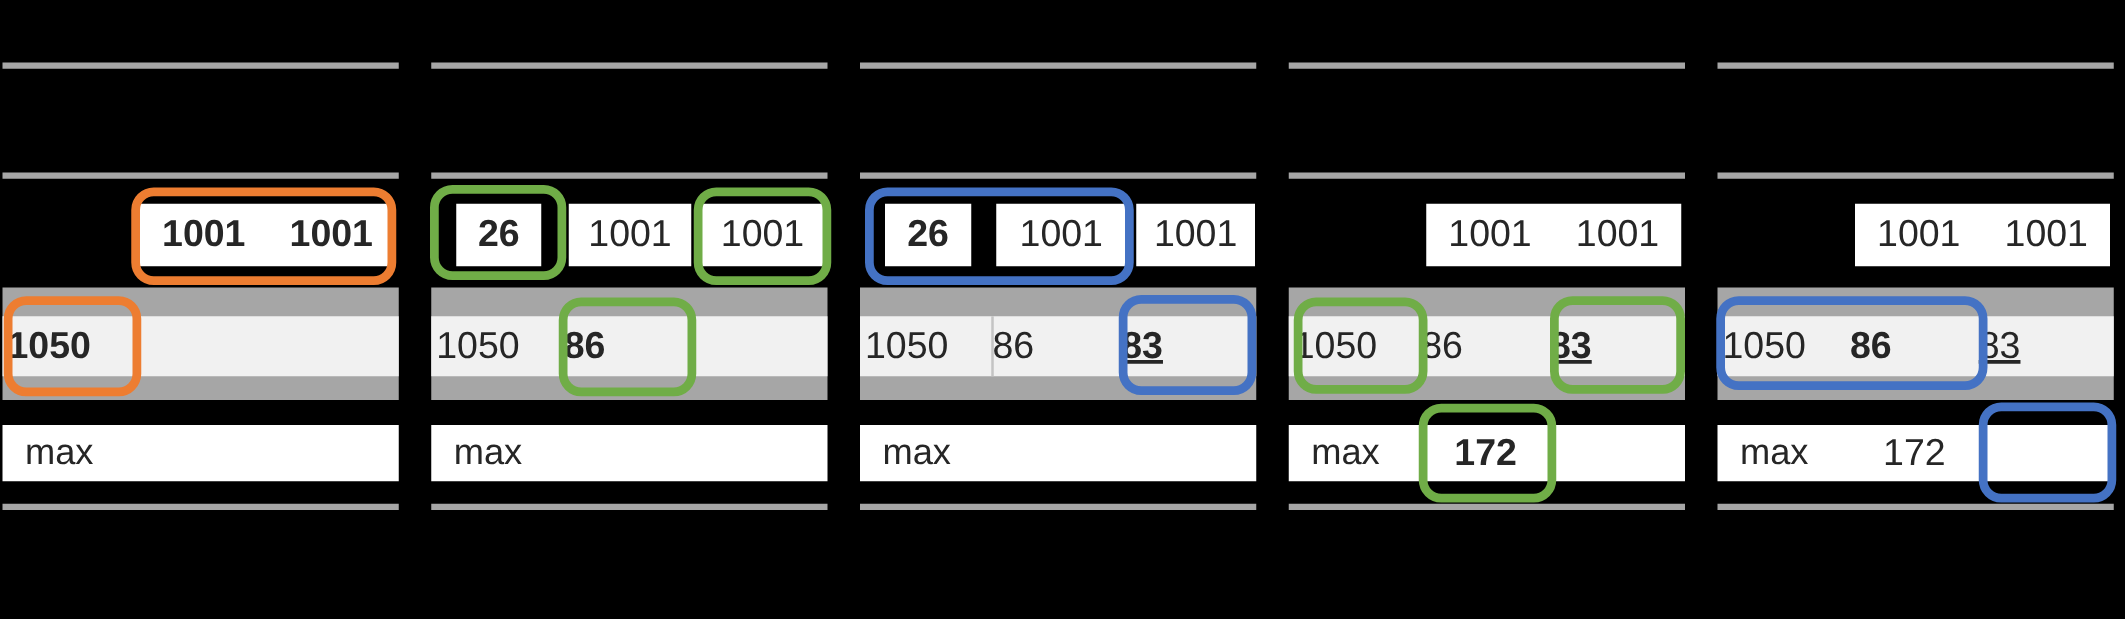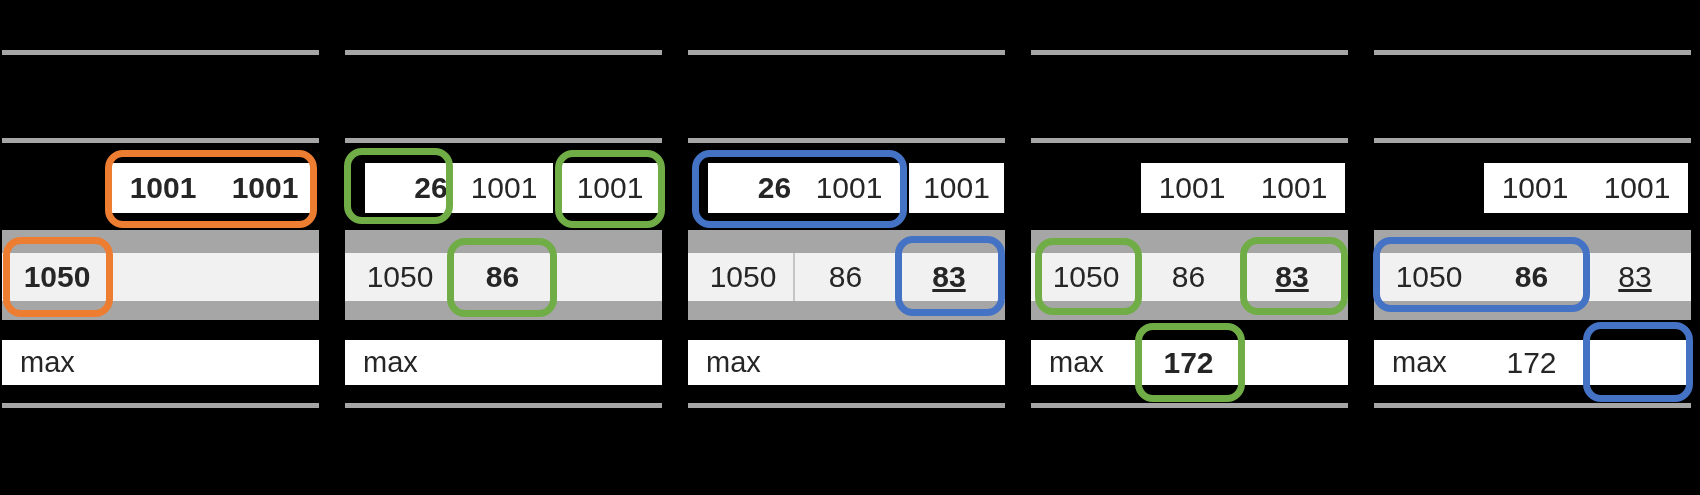--- a/index.html
+++ b/index.html
@@ -25,32 +25,32 @@
 
   
   .cell {
     position: absolute; top: 163px; height: 50px;
     background: var(--cell-white, #fff);
     display: flex; align-items: center; justify-content: center;
     font-size: 30px; line-height: 50px;
   }
   .cell.pairbox { left: 110px; width: 204px; }
   .cell.pairbox span { flex: 1; text-align: center; }
-  .cell.slot1-small { left: 20px; width: 68px; padding-left: 32px; }
+  .cell.slot1-small { left: 20px; width: 68px; }
   .cell.slot2 { left: 110px; width: 98px; }
   .cell.slot3 { left: 215px; width: 100px; }
   .cell.slot2-wide { left: 109px; width: 104px; }
   .cell.slot3-shift { left: 221px; width: 95px; }
 
   
   .band { position: absolute; top: 230px; left: 0; width: 317px; height: 90px; background: var(--band-gray, #A6A6A6); }
   .band-light { position: absolute; top: 23px; left: 0; width: 317px; height: 48px; background: var(--band-light, #F1F1F1); }
   .bv {
     position: absolute; top: 253px; height: 36px; line-height: 48px;
-    text-align: center; font-size: 30px;
+    font-size: 30px;
   }
   .bv.s1 { left: 4px; width: 102px; }
   .bv.s2 { left: 106px; width: 103px; }
   .bv.s3 { left: 209px; width: 104px; text-decoration: underline; }
   .divider { position: absolute; top: 253px; width: 2px; height: 48px; background: #C4C4C4; }
 
   
   .max-row { position: absolute; top: 340px; left: 0; width: 317px; height: 45px; background: var(--cell-white, #fff); }
   .max-label { position: absolute; left: 18px; top: 0; height: 45px; line-height: 45px; font-size: 29px; }
   .mv { position: absolute; top: 340px; height: 45px; line-height: 45px; text-align: center; font-size: 30px; }

